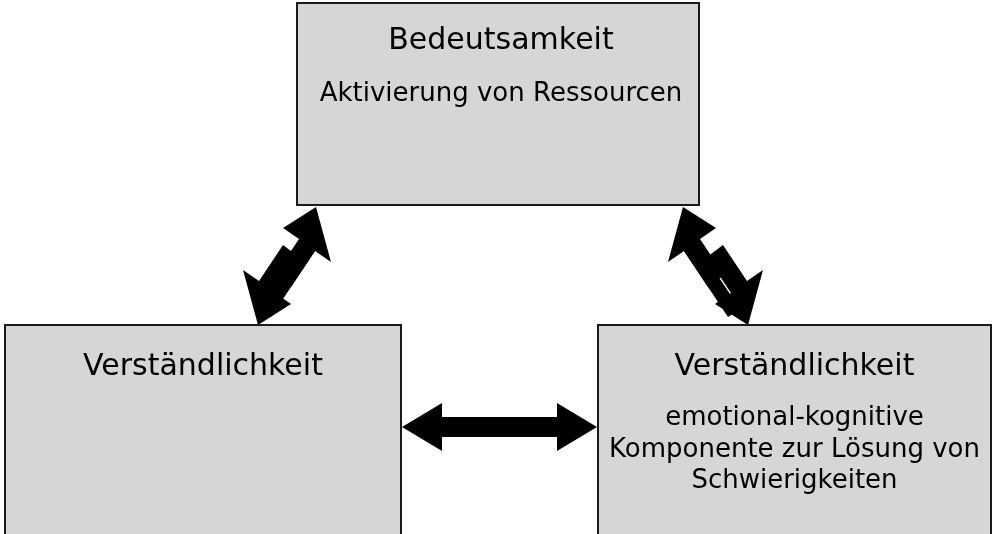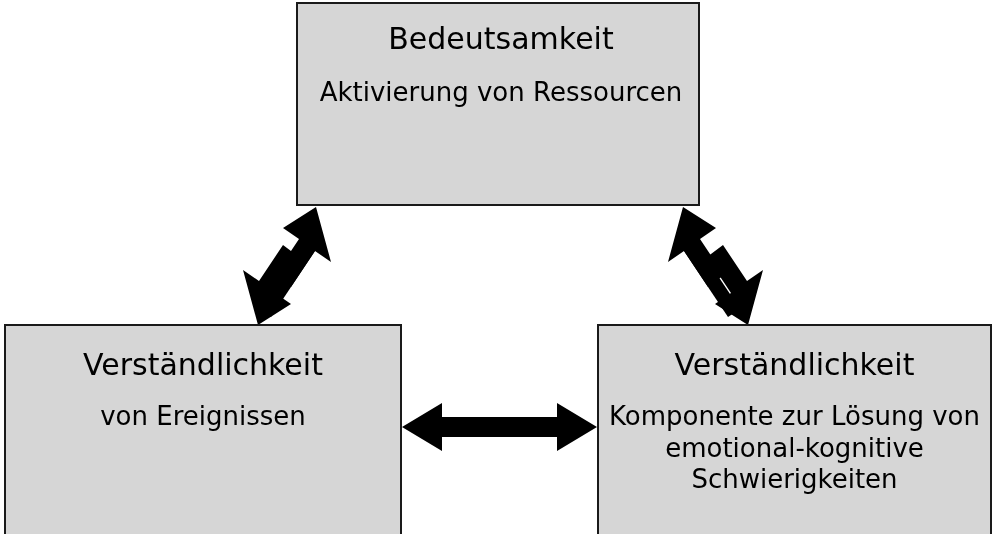--- a/index.html
+++ b/index.html
@@ -107,26 +107,25 @@
   <div class="node" id="node-bedeutsamkeit">
     <div class="node-title">Bedeutsamkeit</div>
     <div class="node-body">
       <div>Aktivierung von Ressourcen</div>
     </div>
   </div>
 
   <div class="node" id="node-verstaendlichkeit">
     <div class="node-title">Verständlichkeit</div>
     <div class="node-body">
-      <div>von Ereignissen</div>
     </div>
   </div>
 
   <div class="node" id="node-bewaeltigbarkeit">
     <div class="node-title">Verständlichkeit</div>
     <div class="node-body">
+      <div>emotional-kognitive</div>
       <div>Komponente zur Lösung von</div>
-      <div>emotional-kognitive</div>
       <div>Schwierigkeiten</div>
     </div>
   </div>
 
 </div>
 
 </body></html>

